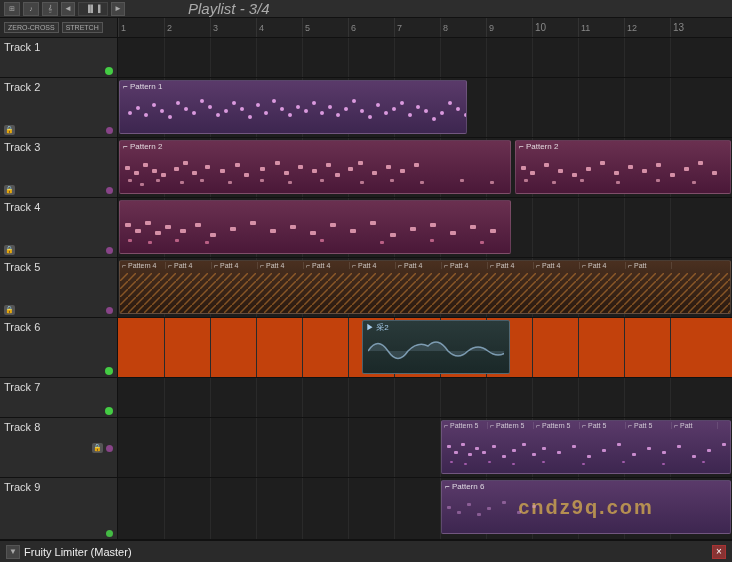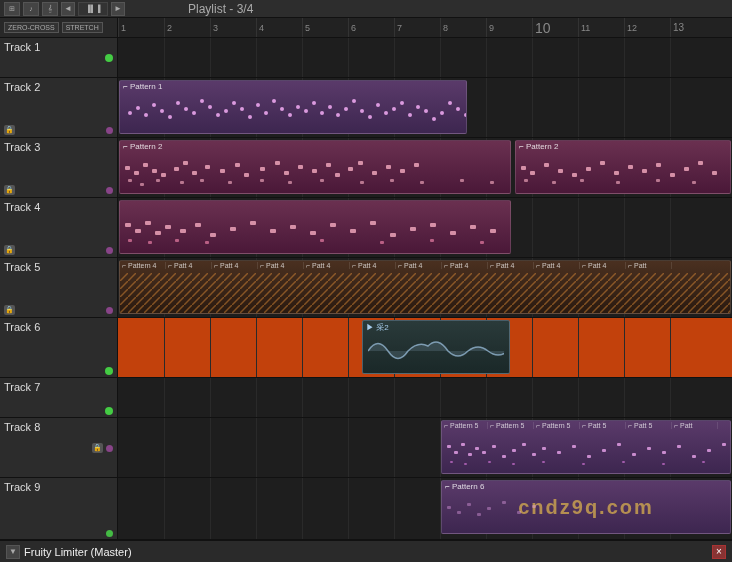--- a/index.html
+++ b/index.html
@@ -18,50 +18,50 @@
 
 <div style="width:732px;height:562px;display:flex;flex-direction:column;background:#1a1a1a;overflow:hidden;">
 
   <div style="height:18px;background:#2d2d2d;border-bottom:1px solid #111;display:flex;align-items:center;padding:0 4px;gap:3px;">
     <div style="width:16px;height:14px;background:#444;border:1px solid #555;display:flex;align-items:center;justify-content:center;font-size:7px;color:#aaa;cursor:pointer;">⊞</div>
     <div style="width:16px;height:14px;background:#444;border:1px solid #555;display:flex;align-items:center;justify-content:center;font-size:7px;color:#aaa;cursor:pointer;">♪</div>
     <div style="width:16px;height:14px;background:#444;border:1px solid #555;display:flex;align-items:center;justify-content:center;font-size:7px;color:#aaa;cursor:pointer;">𝄞</div>
     <div style="width:14px;height:14px;background:#444;border:1px solid #555;display:flex;align-items:center;justify-content:center;font-size:8px;color:#aaa;cursor:pointer;">◄</div>
     <div style="width:30px;height:14px;background:#333;border:1px solid #444;display:flex;align-items:center;justify-content:center;font-size:7px;color:#aaa;cursor:pointer;">▐▌▐</div>
     <div style="width:14px;height:14px;background:#444;border:1px solid #555;display:flex;align-items:center;justify-content:center;font-size:8px;color:#aaa;cursor:pointer;">►</div>
-    <span style="color:#aaa;font-size:12px;margin-left:60px;">Playlist - 3/4</span>
+    <span style="color:#aaa;font-size:15px;margin-left:60px;font-style:italic;">Playlist - 3/4</span>
   </div>
 
   <div style="height:20px;background:#252525;border-bottom:1px solid #111;display:flex;">
     <div style="width:118px;min-width:118px;background:#282828;border-right:1px solid #111;display:flex;align-items:center;padding:2px 4px;gap:3px;font-size:8px;color:#888;">
       <div style="background:#333;border:1px solid #555;padding:1px 3px;font-size:7px;color:#aaa;cursor:pointer;">ZERO-CROSS</div>
       <div style="background:#333;border:1px solid #555;padding:1px 3px;font-size:7px;color:#aaa;cursor:pointer;">STRETCH</div>
     </div>
     <div style="flex:1;background:#222;position:relative;overflow:hidden;">
 
       <div style="position:absolute;left:0px;top:0;height:100%;color:#888;font-size:9px;border-left:1px solid #333;padding-left:2px;display:flex;align-items:center;">1</div>
       <div style="position:absolute;left:46px;top:0;height:100%;color:#888;font-size:9px;border-left:1px solid #333;padding-left:2px;display:flex;align-items:center;">2</div>
       <div style="position:absolute;left:92px;top:0;height:100%;color:#888;font-size:9px;border-left:1px solid #333;padding-left:2px;display:flex;align-items:center;">3</div>
       <div style="position:absolute;left:138px;top:0;height:100%;color:#888;font-size:9px;border-left:1px solid #333;padding-left:2px;display:flex;align-items:center;">4</div>
       <div style="position:absolute;left:184px;top:0;height:100%;color:#888;font-size:9px;border-left:1px solid #333;padding-left:2px;display:flex;align-items:center;">5</div>
       <div style="position:absolute;left:230px;top:0;height:100%;color:#888;font-size:9px;border-left:1px solid #333;padding-left:2px;display:flex;align-items:center;">6</div>
       <div style="position:absolute;left:276px;top:0;height:100%;color:#888;font-size:9px;border-left:1px solid #333;padding-left:2px;display:flex;align-items:center;">7</div>
       <div style="position:absolute;left:322px;top:0;height:100%;color:#888;font-size:9px;border-left:1px solid #333;padding-left:2px;display:flex;align-items:center;">8</div>
       <div style="position:absolute;left:368px;top:0;height:100%;color:#888;font-size:9px;border-left:1px solid #333;padding-left:2px;display:flex;align-items:center;">9</div>
-      <div style="position:absolute;left:414px;top:0;height:100%;color:#888;font-size:14px;border-left:1px solid #333;padding-left:2px;display:flex;align-items:center;">10</div>
+      <div style="position:absolute;left:414px;top:0;height:100%;color:#888;font-size:10px;border-left:1px solid #333;padding-left:2px;display:flex;align-items:center;">10</div>
       <div style="position:absolute;left:460px;top:0;height:100%;color:#888;font-size:9px;border-left:1px solid #333;padding-left:2px;display:flex;align-items:center;">11</div>
       <div style="position:absolute;left:506px;top:0;height:100%;color:#888;font-size:9px;border-left:1px solid #333;padding-left:2px;display:flex;align-items:center;">12</div>
       <div style="position:absolute;left:552px;top:0;height:100%;color:#888;font-size:10px;border-left:1px solid #333;padding-left:2px;display:flex;align-items:center;">13</div>
     </div>
   </div>
 
   <div style="flex:1;overflow-y:auto;overflow-x:hidden;display:flex;flex-direction:column;">
 
     <div style="display:flex;border-bottom:1px solid #111;height:40px;">
-      <div style="width:118px;min-width:118px;background:#2c2c2c;border-right:1px solid #111;display:flex;flex-direction:row;justify-content:space-between;padding:3px 4px 2px 4px;">
+      <div style="width:118px;min-width:118px;background:#2c2c2c;border-right:1px solid #111;display:flex;flex-direction:column;justify-content:space-between;padding:3px 4px 2px 4px;">
         <span style="font-size:11px;color:#ddd;">Track 1</span>
         <div style="display:flex;align-items:center;">
           <div style="width:8px;height:8px;border-radius:50%;background:#44cc44;margin-left:auto;cursor:pointer;"></div>
         </div>
       </div>
       <div style="flex:1;background:#1e1e1e;position:relative;overflow:hidden;cursor:pointer;">
         <div style="position:absolute;left:46px;top:0;bottom:0;width:1px;background:#2a2a2a;"></div>
         <div style="position:absolute;left:92px;top:0;bottom:0;width:1px;background:#2a2a2a;"></div>
         <div style="position:absolute;left:138px;top:0;bottom:0;width:1px;background:#2a2a2a;"></div>
         <div style="position:absolute;left:184px;top:0;bottom:0;width:1px;background:#2a2a2a;"></div>

